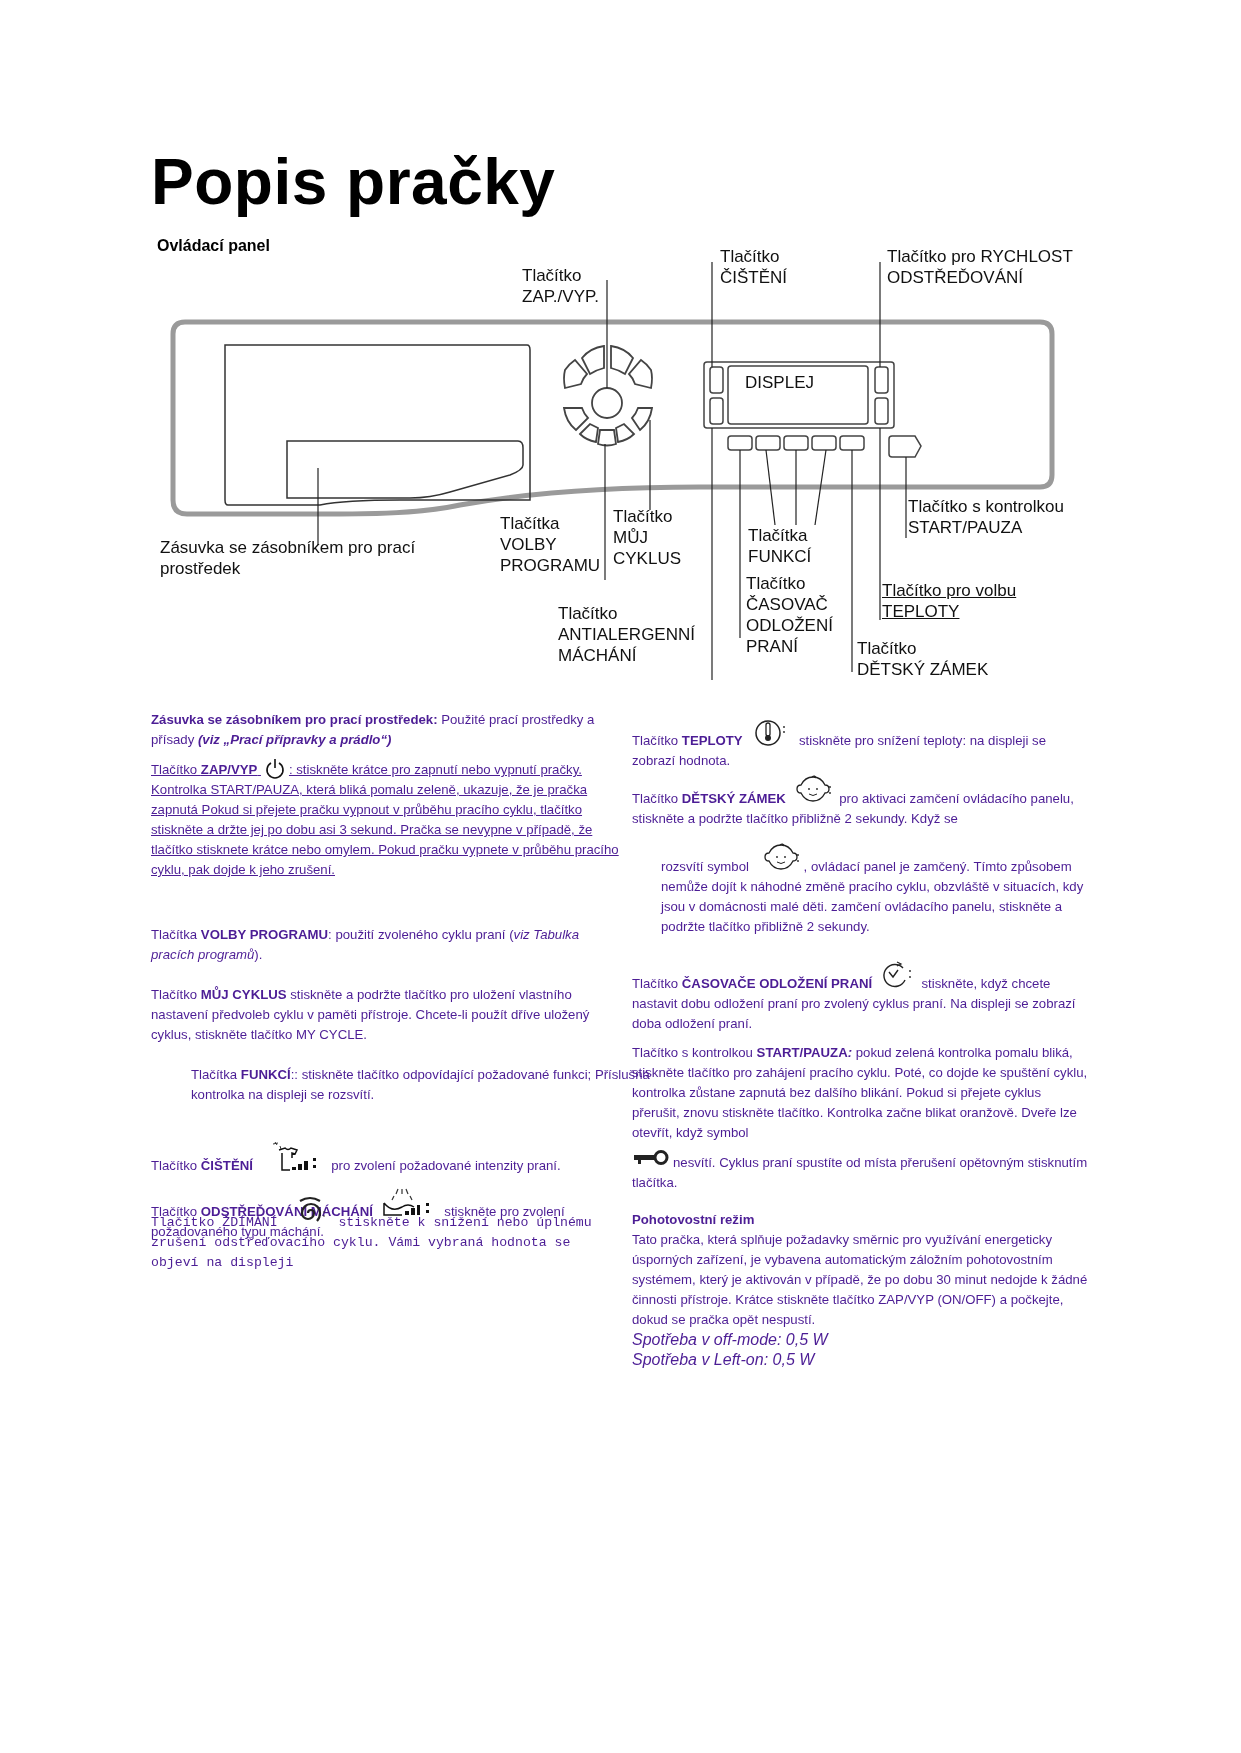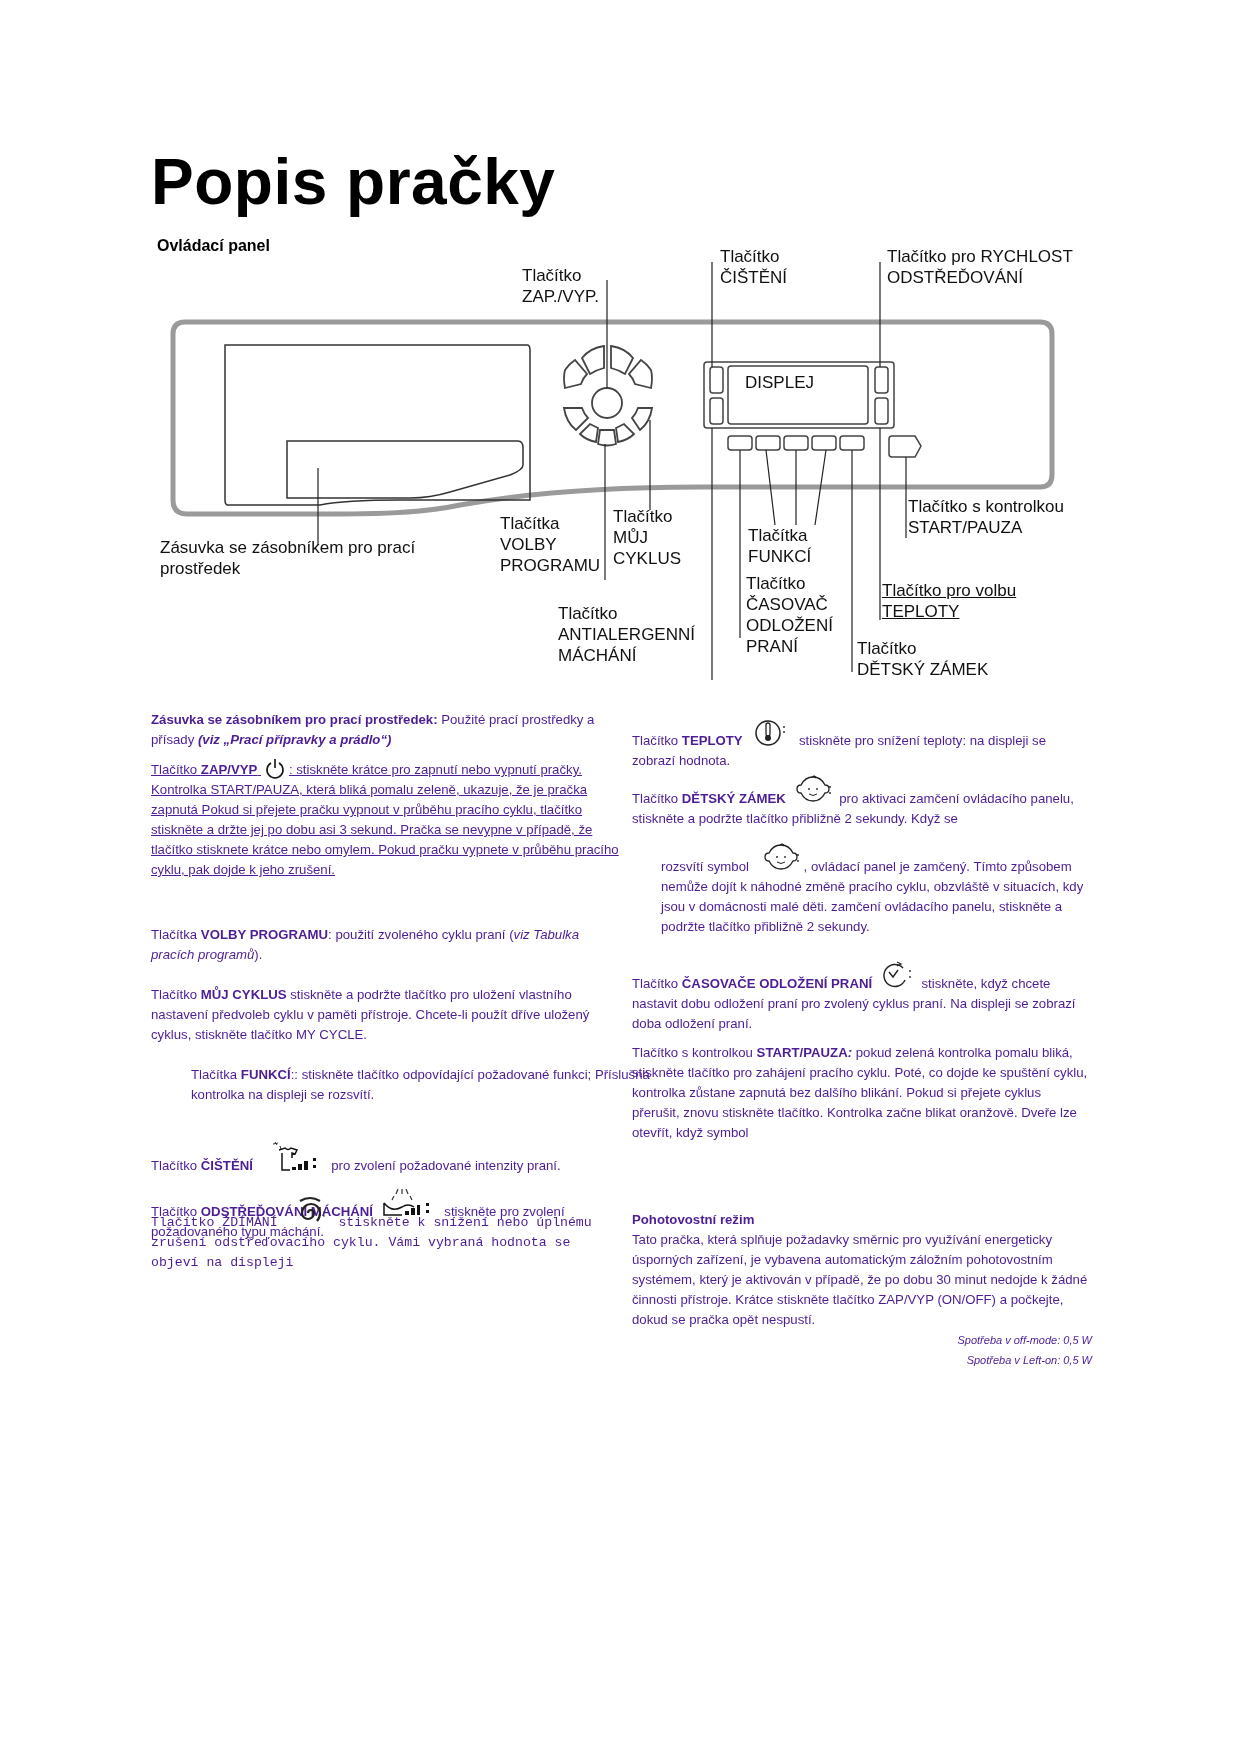--- a/index.html
+++ b/index.html
@@ -10,21 +10,21 @@
   .subtitle { left:157px; top:237px; font-size:16px; font-weight:bold; color:#000000; }
   .diag { left:0; top:0; width:1241px; height:700px; }
   .lbl { font-size:17px; line-height:21px; color:#111; white-space:nowrap; }
   .col { font-size:13.2px; line-height:20px; color:#4c1d95; }
   .col p { margin:0; }
   .col b { font-weight:bold; }
   .col i { font-style:italic; }
   .colL { left:151px; width:470px; }
   .colR { left:632px; width:460px; }
   .ico { display:inline-block; vertical-align:-6px; margin:0 3px; }
-  .big-it { font-size:11px; font-style:italic; line-height:20px;text-align:right; }
+  .big-it { font-size:16px; font-style:italic; line-height:20px; }
 </style>
 </head>
 <body>
 
 <div class="abs title">Popis pračky</div>
 <div class="abs subtitle">Ovládací panel</div>
 
 <svg class="abs diag" viewBox="0 0 1241 700" xmlns="http://www.w3.org/2000/svg">
 
   <path d="M185 322 Q173 322 173 334 L173 500 Q173 514 187 514 L340 514 Q420 514 460 505 Q560 487 700 487 L1040 487 Q1052 487 1052 475 L1052 334 Q1052 322 1040 322 Z" fill="none" stroke="#9a9a9a" stroke-width="5"></path>
@@ -235,20 +235,26 @@
         <path d="M24 8 A11 11 0 1 0 26 20" fill="none" stroke="#222" stroke-width="1.4"></path>
         <path d="M18 2 l4 2 l-4 2" fill="none" stroke="#222" stroke-width="1.2"></path>
         <path d="M10 12 l4 5 l5 -7" fill="none" stroke="#222" stroke-width="1.4"></path>
         <circle cx="31" cy="11" r="0.9" fill="#222"></circle>
         <circle cx="31" cy="17" r="0.9" fill="#222"></circle>
       </svg><span> stiskněte, když chcete nastavit dobu odložení praní pro zvolený cyklus praní. Na displeji se zobrazí doba odložení praní.</span></p>
 </div>
 
 <div class="abs col colR" style="top:1043px;">
   <p><span>Tlačítko s kontrolkou </span><b>START/PAUZA</b><b><i>:</i></b><span>  pokud zelená kontrolka pomalu bliká, stiskněte tlačítko pro zahájení pracího cyklu. Poté, co dojde ke spuštění cyklu, kontrolka zůstane zapnutá bez dalšího blikání. Pokud si přejete  cyklus přerušit, znovu stiskněte tlačítko. Kontrolka začne blikat oranžově.  Dveře lze otevřít, když symbol</span></p>
+  <p style="margin-top:6px;">
+    <svg class="ico" width="38" height="18" viewBox="0 0 38 18" style="vertical-align:0;margin-left:0;">
+        <rect x="2" y="6" width="22" height="5" fill="#222"></rect>
+        <rect x="6" y="10" width="3" height="5" fill="#222"></rect>
+        <circle cx="29" cy="8.5" r="6" fill="none" stroke="#222" stroke-width="3"></circle>
+      </svg><span>nesvítí. Cyklus praní spustíte od místa přerušení opětovným stisknutím tlačítka.</span></p>
 </div>
 
 <div class="abs col colR" style="top:1210px;">
   <p><b>Pohotovostní režim</b></p>
   <p>Tato pračka, která splňuje požadavky směrnic pro využívání energeticky úsporných zařízení, je vybavena automatickým záložním pohotovostním systémem, který je aktivován v případě, že po dobu 30 minut nedojde k žádné činnosti přístroje.  Krátce stiskněte tlačítko ZAP/VYP (ON/OFF) a počkejte, dokud se pračka opět nespustí.</p>
   <p class="big-it">Spotřeba v off-mode: 0,5 W</p>
   <p class="big-it">Spotřeba v Left-on: 0,5 W</p>
 </div>
 
 </body></html>

